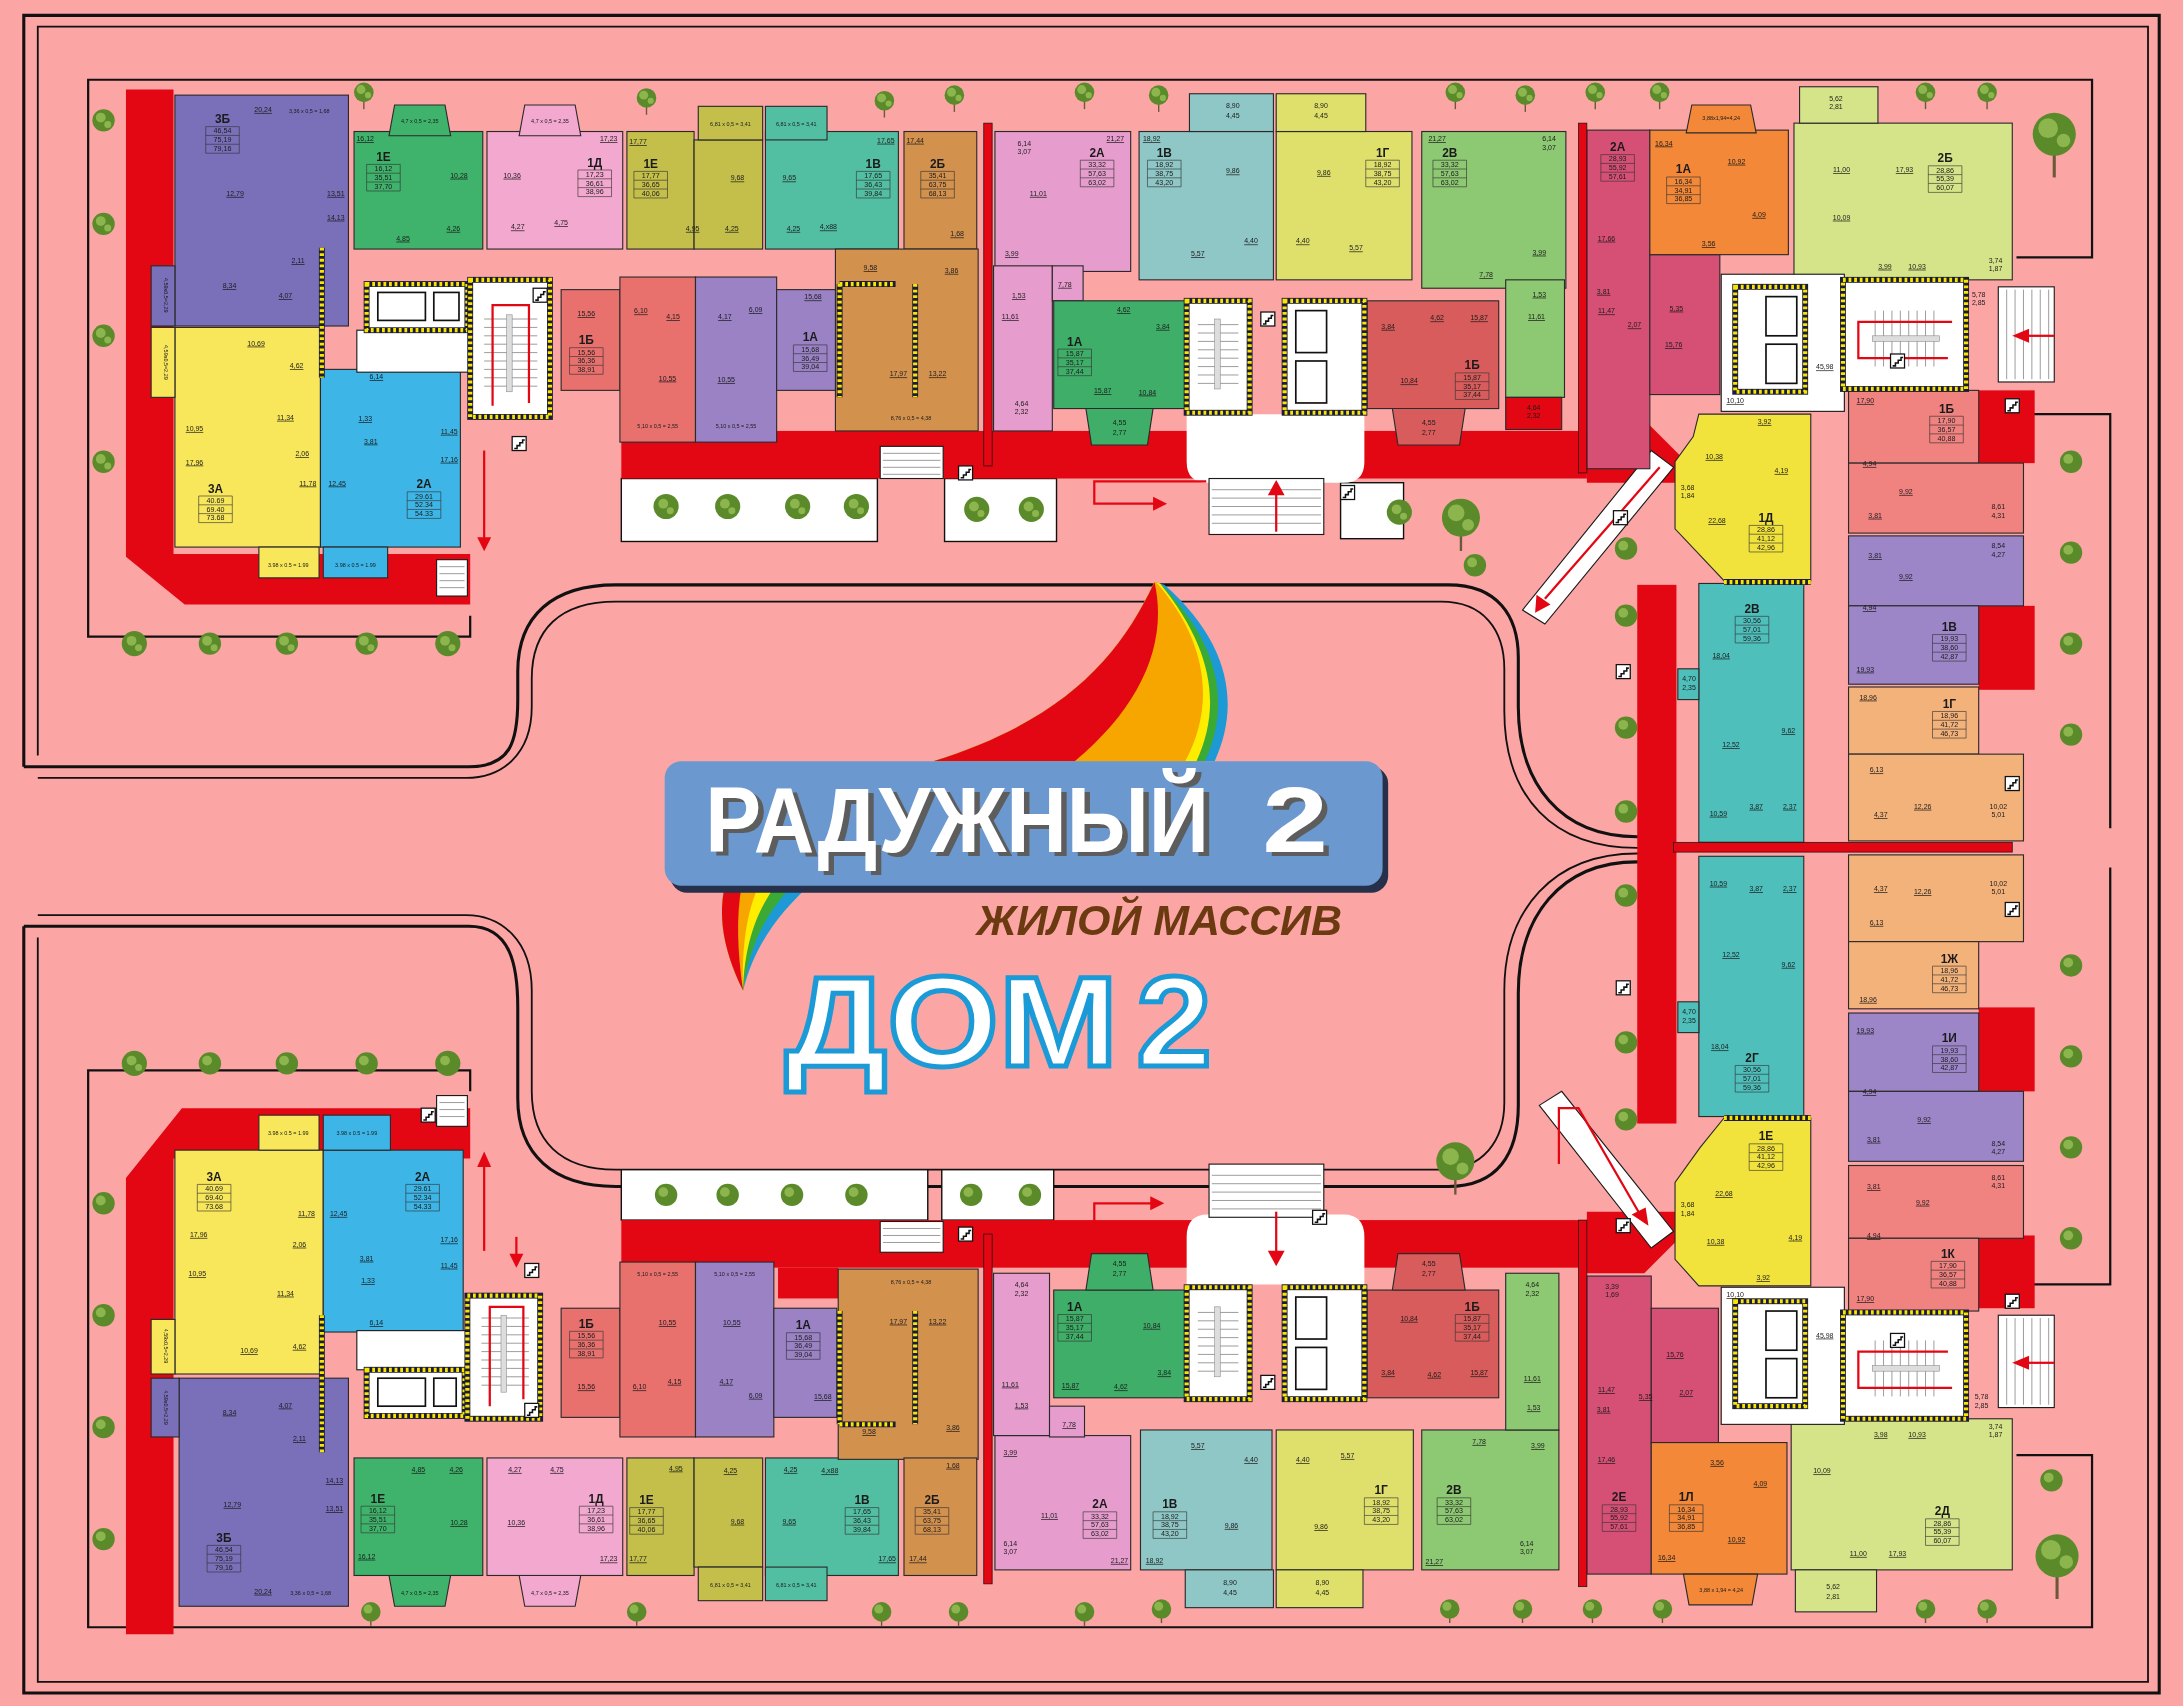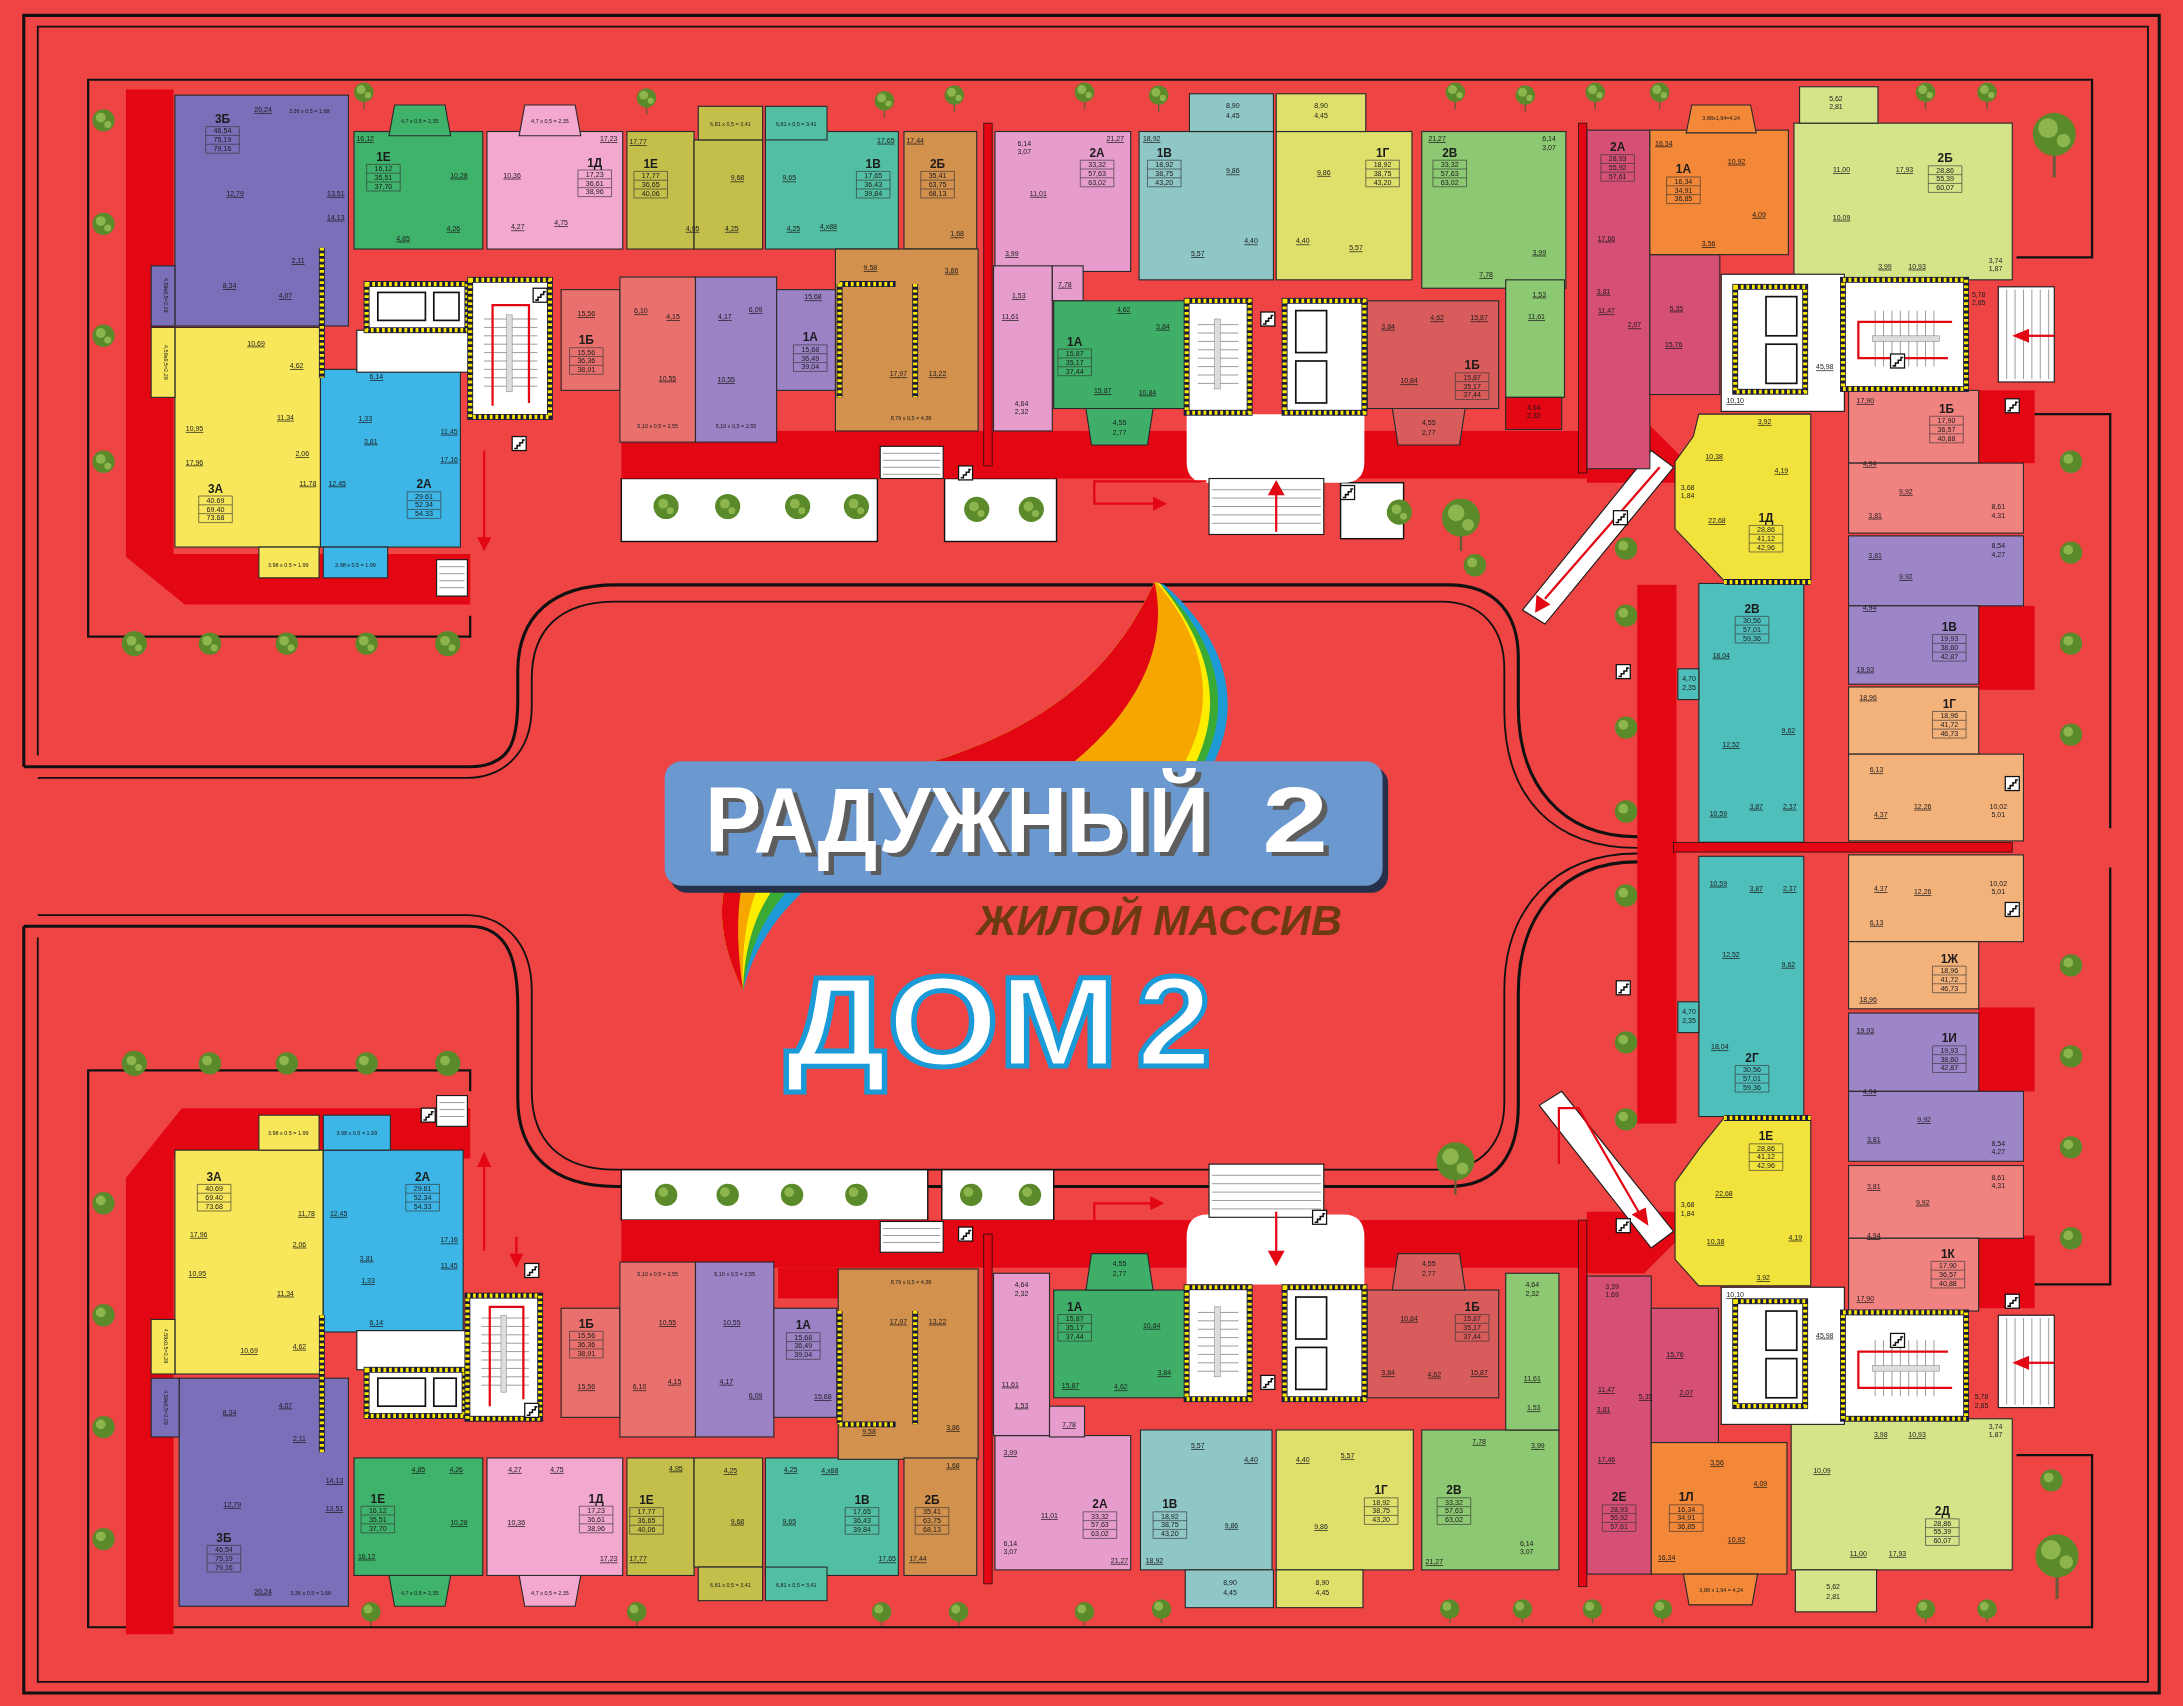--- a/index.html
+++ b/index.html
@@ -1,16 +1,16 @@
 <!DOCTYPE html>
 <html style="font-size:11.6px"><head>
 <meta charset="utf-8">
 <style>
   html,body{margin:0;padding:0;background:#ffffff;}
-  #page{width:2183px;height:1707px;position:relative;overflow:hidden;background:#ef4444;}
+  #page{width:2183px;height:1707px;position:relative;overflow:hidden;background:#fca5a5;}
   #plan{width:2183px;height:1707px;display:block;}
   .t{font-family:"Liberation Sans",sans-serif;font-weight:bold;font-size:8.5px;fill:#1b1b1b;text-anchor:middle;}
   .a{font-family:"Liberation Sans",sans-serif;font-size:5.1px;fill:#1b1b1b;text-anchor:middle;}
   .r{font-family:"Liberation Sans",sans-serif;font-size:5px;fill:#1b1b1b;text-anchor:middle;text-decoration:underline;}
   .r2{font-family:"Liberation Sans",sans-serif;font-size:5px;fill:#1b1b1b;text-anchor:middle;}
   .b{font-family:"Liberation Sans",sans-serif;font-size:3.9px;fill:#1b1b1b;text-anchor:middle;}
   .box{fill:none;stroke:#333;stroke-width:0.45;}
   .sh{stroke:#2a2a2a;stroke-width:0.8;}
   .red{fill:#e30613;}
   .white{fill:#ffffff;}

